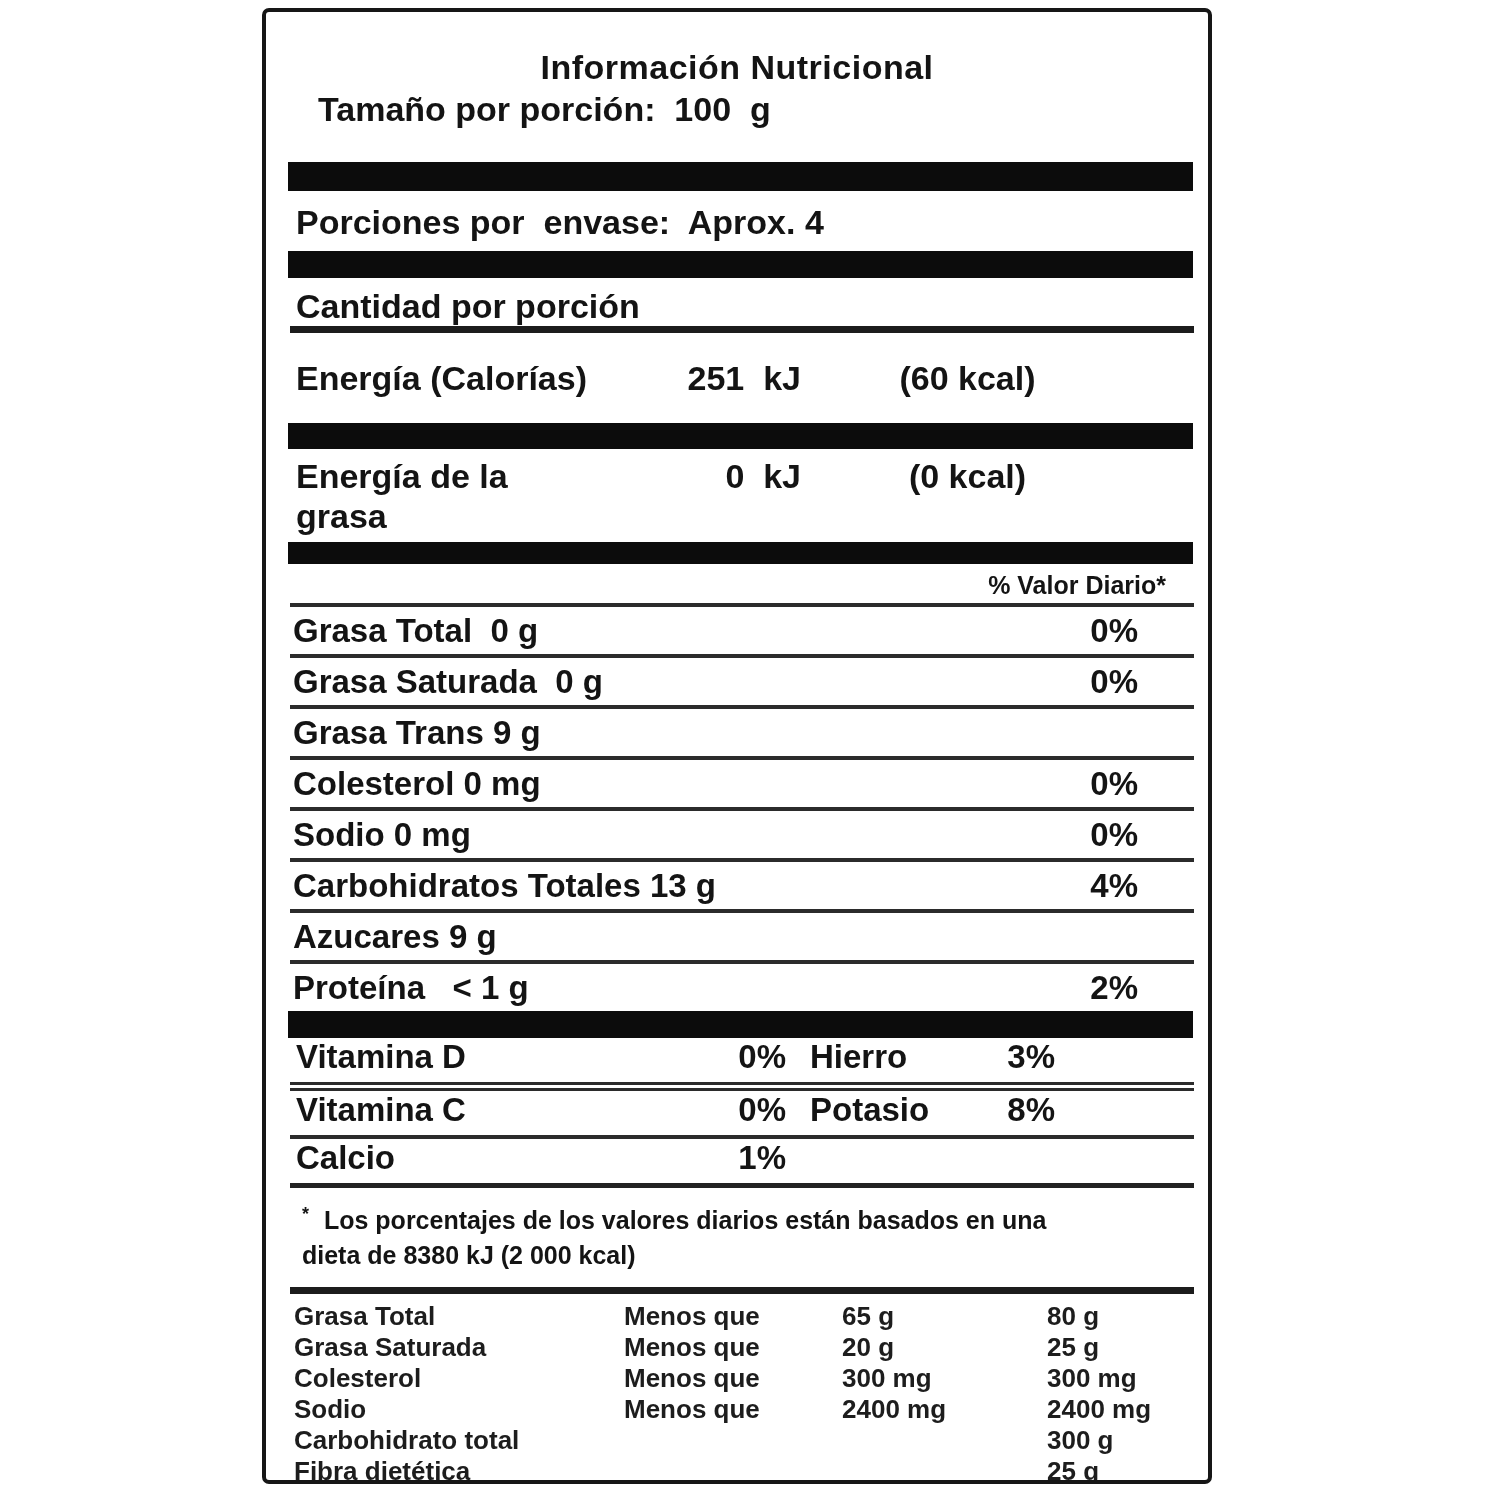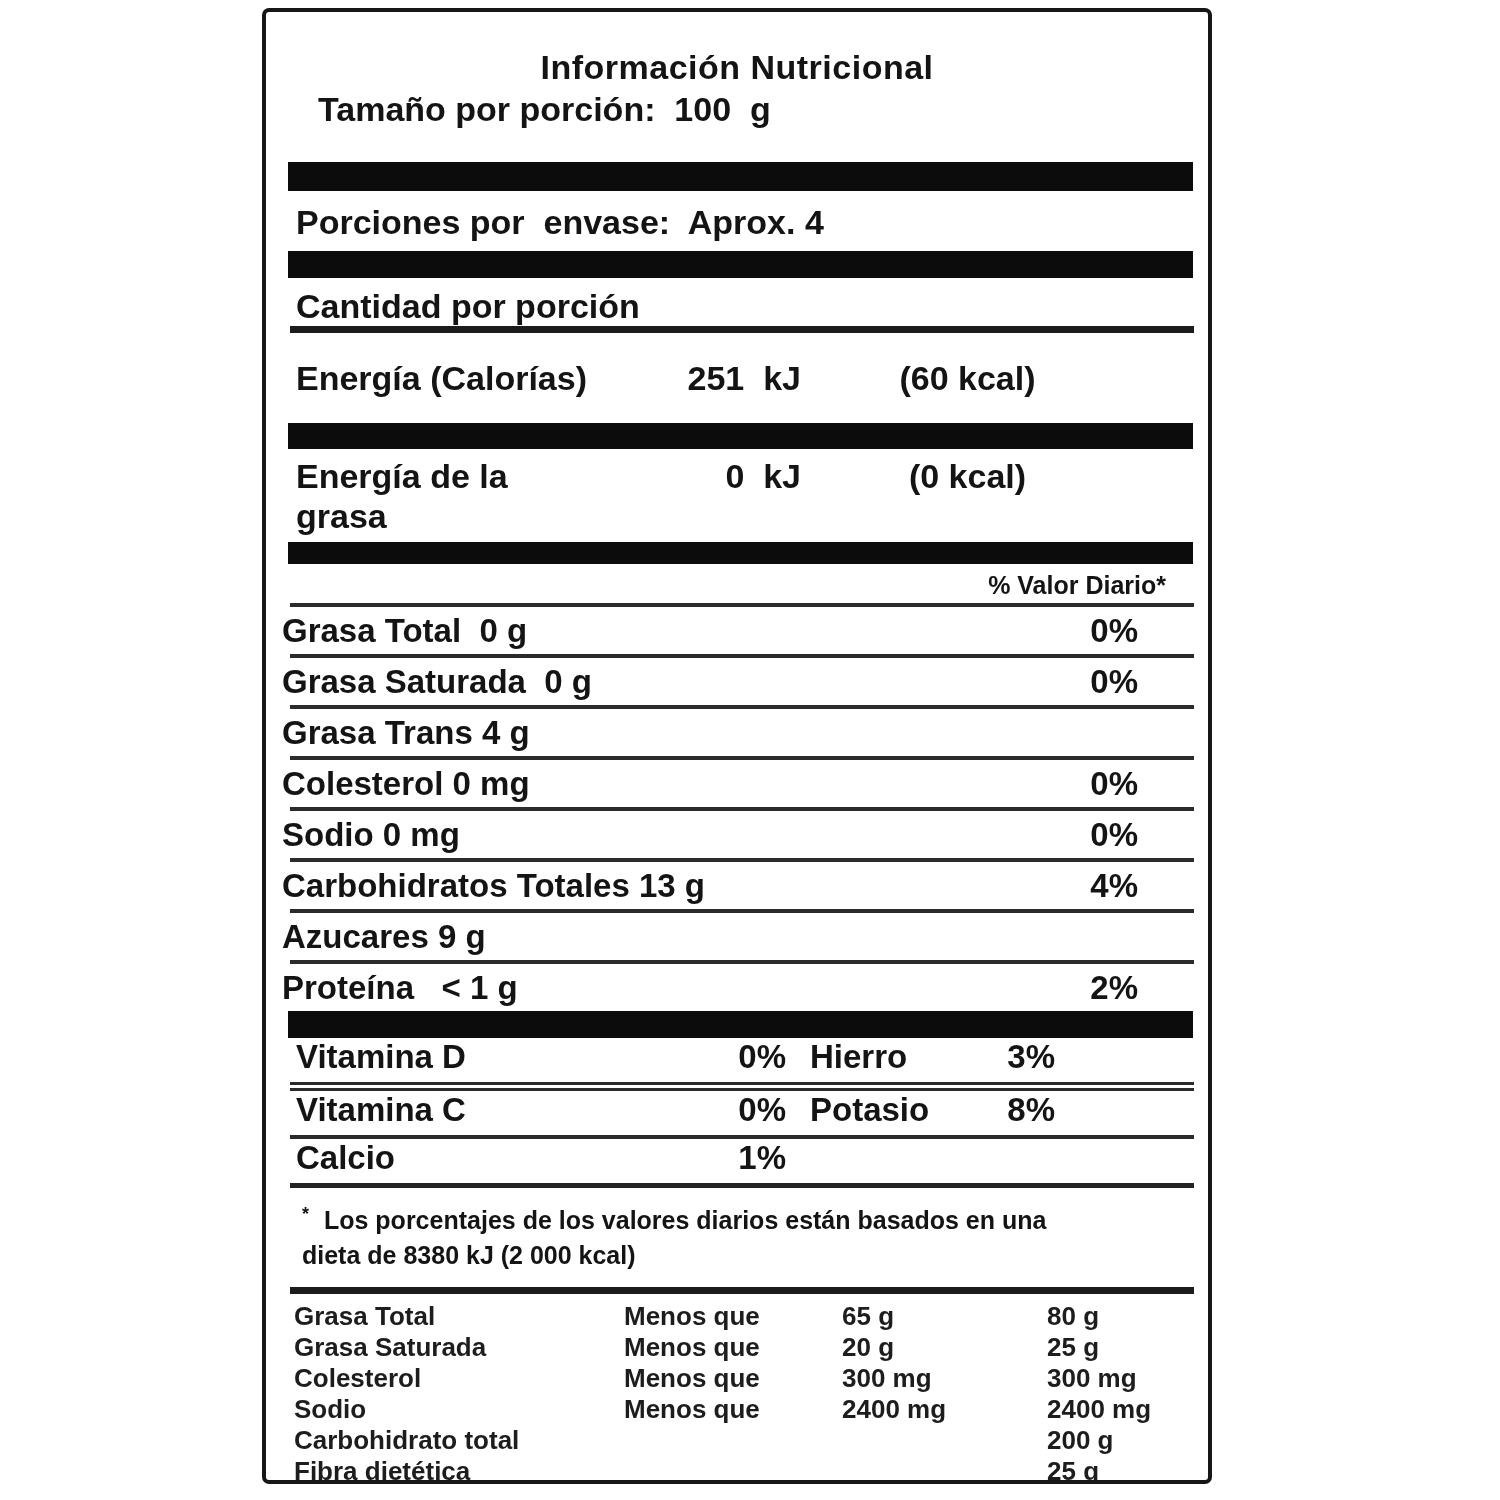--- a/index.html
+++ b/index.html
@@ -40,21 +40,21 @@
   .energy-row.e1 { margin-top: 25px; margin-bottom: 24px; }
   .energy-row.e2 { margin-top: 7px; margin-bottom: 6px; }
   .e-label { width: 300px; }
   .e-kj { width: 205px; text-align: right; }
   .e-kcal { flex: 1; text-align: center; padding-right: 60px; }
 
   .dv-header { text-align: right; padding-right: 42px; font-size: 25px; font-weight: 700;
     line-height: 30px; margin-top: 6px; margin-bottom: 3px; padding-left: 47px; }
 
   .n-row { display: flex; align-items: center; height: 47px;
-    padding-left: 16px; padding-right: 70px; font-size: 33px; font-weight: 700; }
+    padding-left: 27px; padding-right: 70px; font-size: 33px; font-weight: 700; }
   .n-label { flex: 1; }
   .n-dv { width: 130px; text-align: right; }
 
   .v-row { display: flex; align-items: flex-start; height: 44px;
     padding-left: 30px; font-size: 33px; font-weight: 700; }
   .v-name1 { width: 240px; }
   .v-val1 { width: 250px; text-align: right; }
   .v-name2 { margin-left: 24px; width: 150px; }
   .v-val2 { width: 95px; text-align: right; }
 
@@ -123,21 +123,21 @@
     </div>
     <div class="sep"></div>
 
     <div class="n-row">
       <span class="n-label pre">Grasa Saturada  0 g</span>
       <span class="n-dv">0%</span>
     </div>
     <div class="sep"></div>
 
     <div class="n-row">
-      <span class="n-label pre">Grasa Trans 4 g</span>
+      <span class="n-label pre">Grasa Trans 9 g</span>
       <span class="n-dv"></span>
     </div>
     <div class="sep"></div>
 
     <div class="n-row">
       <span class="n-label pre">Colesterol 0 mg</span>
       <span class="n-dv">0%</span>
     </div>
     <div class="sep"></div>
 
@@ -219,21 +219,21 @@
       <div class="r-row">
         <span class="r-name">Sodio</span>
         <span class="r-cond">Menos que</span>
         <span class="r-v1">2400 mg</span>
         <span class="r-v2">2400 mg</span>
       </div>
       <div class="r-row">
         <span class="r-name">Carbohidrato total</span>
         <span class="r-cond"></span>
         <span class="r-v1"></span>
-        <span class="r-v2">200 g</span>
+        <span class="r-v2">300 g</span>
       </div>
       <div class="r-row">
         <span class="r-name">Fibra dietética</span>
         <span class="r-cond"></span>
         <span class="r-v1"></span>
         <span class="r-v2">25 g</span>
       </div>
     </div>
 
   </div>

